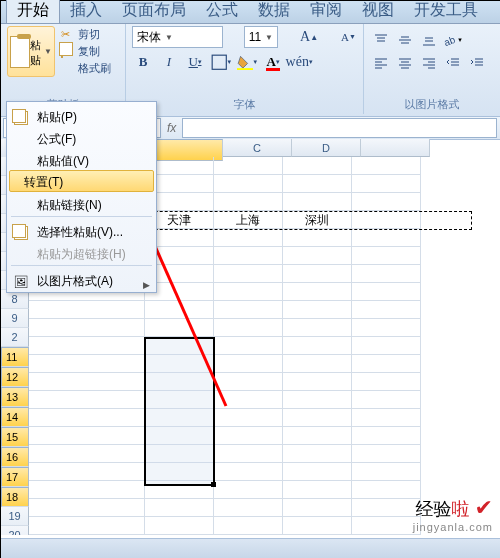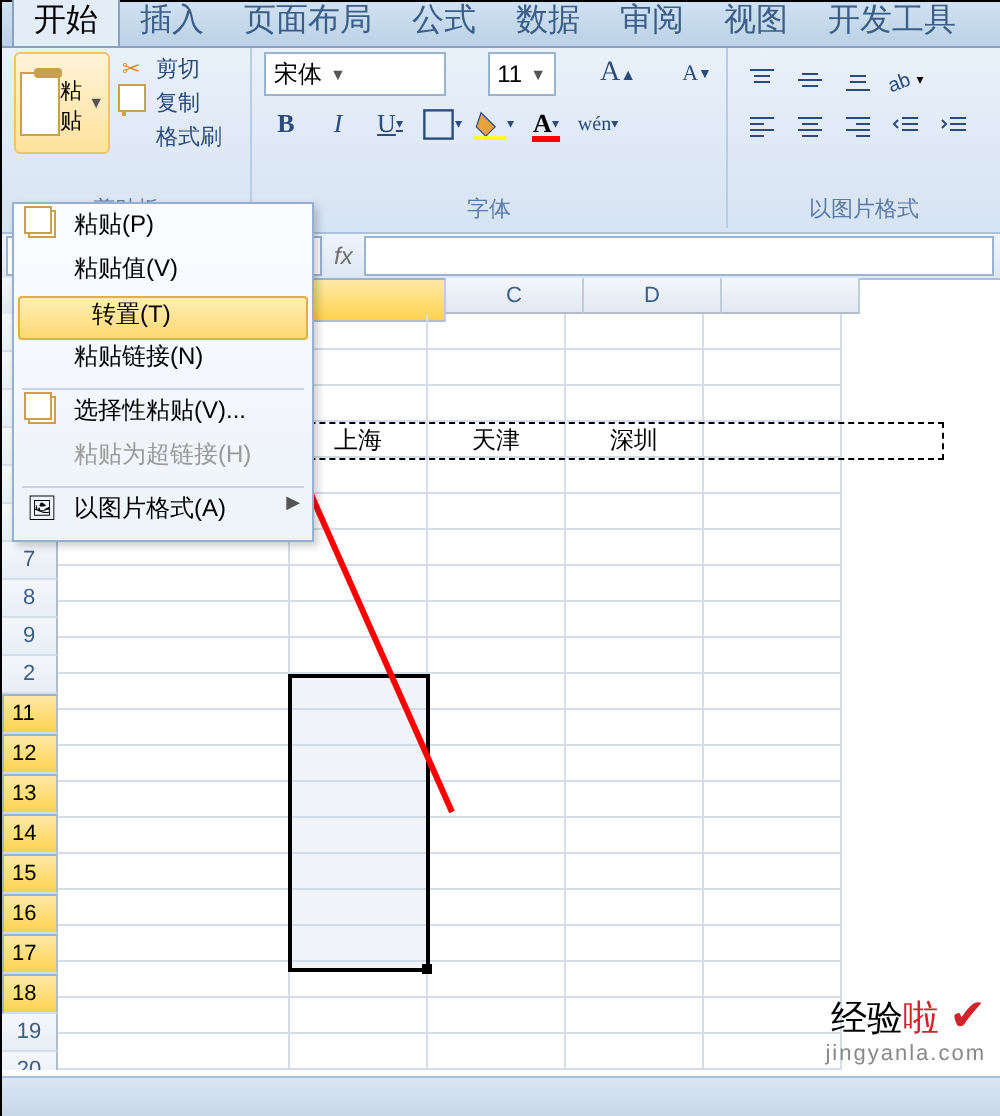--- a/index.html
+++ b/index.html
@@ -44,23 +44,23 @@
 .ch.sel{background:linear-gradient(#ffe9a8,#ffd24d);color:#000}
 .corner{position:absolute;left:0;top:0;width:28px;height:18px;background:linear-gradient(#f4f7fb,#e0e8f2);border-right:1px solid #c0ccd8;border-bottom:1px solid #aebccb}
 .rowhdrs{position:absolute;left:0;top:18px;width:28px}
 .rh{height:18px;border-bottom:1px solid #d4dde8;border-right:1px solid #aebccb;background:linear-gradient(#f4f7fb,#e8eef6);text-align:center;font-size:11px;line-height:18px;color:#3b5d86}
 .rh.sel{background:linear-gradient(#ffe9a8,#ffd24d);color:#000}
 .cells{position:absolute;left:28px;top:18px;right:0;bottom:0}
 .crow{display:flex;height:18px}
 .cc{width:68px;border-right:1px solid #d4dde8;border-bottom:1px solid #d4dde8;font-size:12px;line-height:18px;text-align:center}
 .cc.first{width:115px}
 .menu{position:absolute;left:5px;top:100px;width:145px;background:linear-gradient(#fafcff,#eef3fa);border:1px solid #97afd0;box-shadow:2px 2px 4px rgba(0,0,0,.2);z-index:50;padding:2px 2px}
-.menu .mitem{display:flex;align-items:flex-start;height:22px;padding:0 4px 0 28px;position:relative;font-size:12px;border-radius:2px}
+.menu .mitem{display:flex;align-items:flex-end;height:22px;padding:0 4px 0 28px;position:relative;font-size:12px;border-radius:2px}
 .menu .mitem .mic{position:absolute;left:4px;width:16px;height:16px;display:flex;align-items:center;justify-content:center}
-.menu .mitem.hover{background:linear-gradient(#ffefb5,#ffd873);border:1px solid #e0b23c;padding-left:36px;height:20px}
+.menu .mitem.hover{background:linear-gradient(#ffefb5,#ffd873);border:1px solid #e0b23c;padding-left:14px;height:20px}
 .menu .mitem .arr{margin-left:auto;font-size:9px;color:#555}
 .menu .sep{height:1px;background:#c7d4e6;margin:2px 2px}
 .marching{border:1.5px dashed #000}
 .selbox{position:absolute;border:2px solid #000;background:rgba(200,215,235,0.25);pointer-events:none}
 .selbox .hnd{position:absolute;right:-3px;bottom:-3px;width:5px;height:5px;background:#000}
 .arrowline{position:absolute;pointer-events:none}
 .watermark{position:absolute;right:8px;bottom:26px;text-align:right}
 .watermark .l1{font-size:18px;font-weight:normal}
 .watermark .l1 .red{color:#d2232a}
 .watermark .l1 .chk{color:#d2232a;font-size:22px}
@@ -141,21 +141,21 @@
                 <rect x="0" y="12" width="14" height="2" fill="#ffff00"></rect>
               </svg>
               <span style="font-size:7px">▾</span>
             </div>
         <div class="fbtn">
               <span style="color:#000;font-weight:bold">A</span>
               <span style="position:absolute;width:14px;height:3px;background:#ff0000;margin-top:14px"></span>
               <span style="font-size:7px">▾</span>
             </div>
         <div class="fbtn">
-              <span style="font-size:10px">wén</span>
+              <span style="font-size:14px">wén</span>
               <span style="font-size:7px">▾</span>
             </div>
       </div>
     </div>
     <div class="lbl">字体</div>
   </div>
 
   <div class="rgroup" style="flex:1">
     <div class="align-area">
       <div class="al-row">
@@ -307,22 +307,22 @@
         </div>
         <div class="crow">
           <div class="cc first"></div>
           <div class="cc "></div>
           <div class="cc "></div>
           <div class="cc "></div>
           <div class="cc "></div>
         </div>
         <div class="crow">
           <div class="cc first"></div>
+          <div class="cc ">天津</div>
           <div class="cc ">上海</div>
-          <div class="cc ">天津</div>
           <div class="cc ">深圳</div>
           <div class="cc "></div>
         </div>
         <div class="crow">
           <div class="cc first"></div>
           <div class="cc "></div>
           <div class="cc "></div>
           <div class="cc "></div>
           <div class="cc "></div>
         </div>
@@ -446,20 +446,23 @@
         <div class="hnd"></div>
       </div>
 </div>
 
 <div class="menu">
   <div class="mitem">
         <span class="mic">
           <span class="copy-ic" style="border-color:#c8a14a"></span>
         </span>
         <span>粘贴(P)</span>
+      </div>
+  <div class="mitem">
+        <span>公式(F)</span>
       </div>
   <div class="mitem">
         <span>粘贴值(V)</span>
       </div>
   <div class="mitem hover">
         <span>转置(T)</span>
       </div>
   <div class="mitem">
         <span>粘贴链接(N)</span>
       </div>

